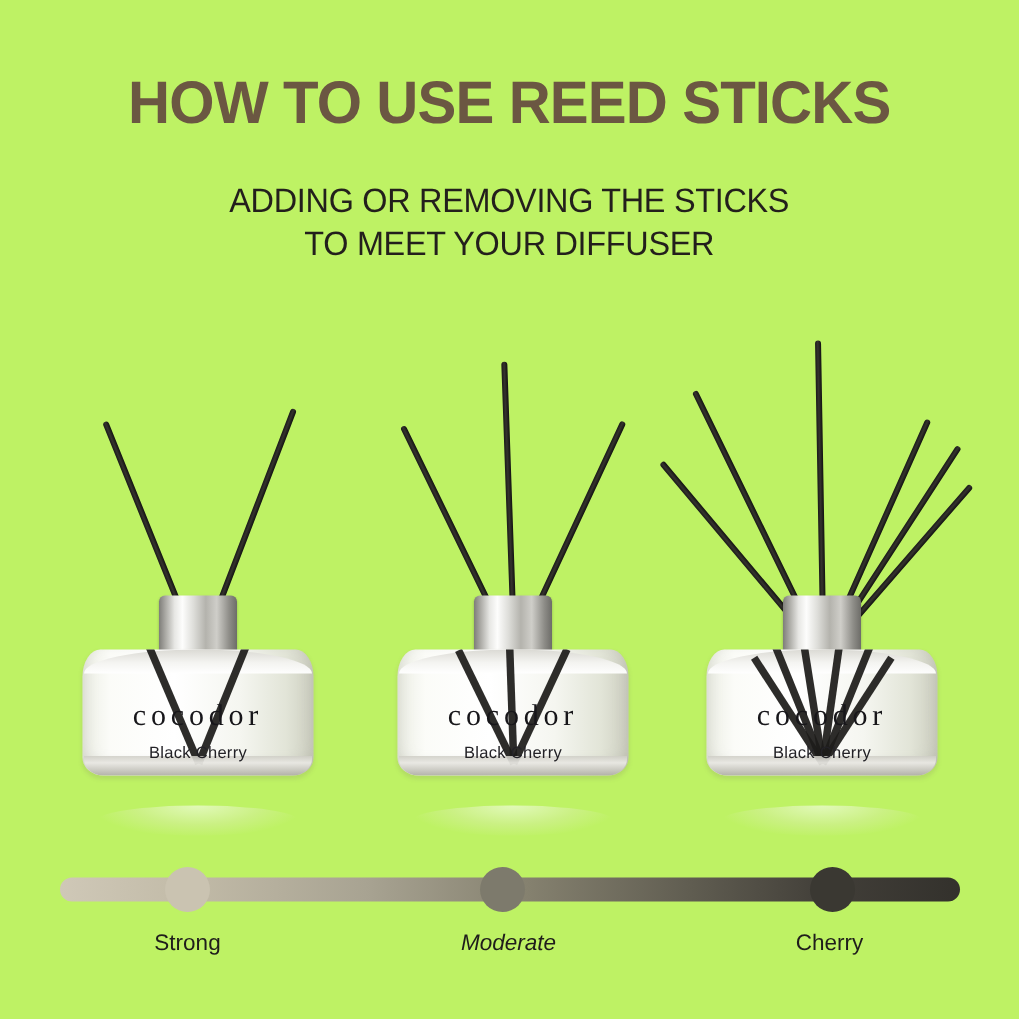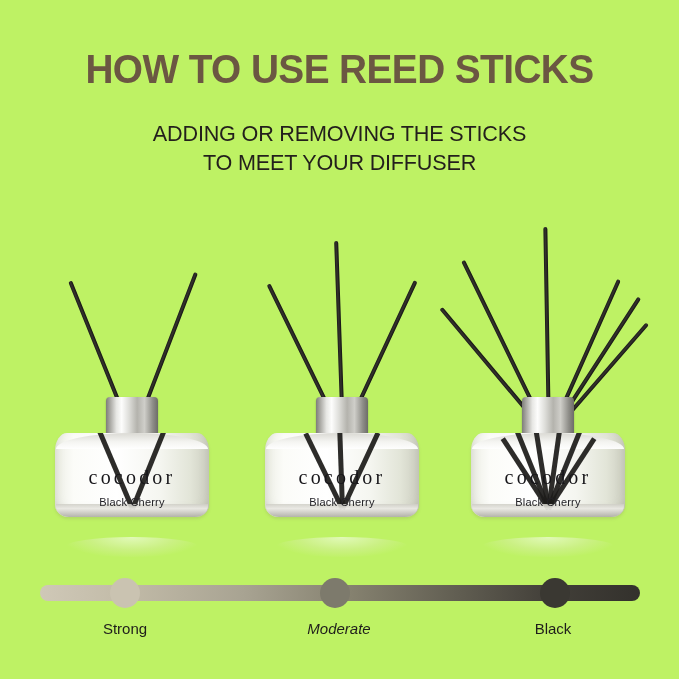--- a/index.html
+++ b/index.html
@@ -330,16 +330,16 @@
 
   <div class="scale">
     <div class="knob k1"></div>
     <div class="knob k2"></div>
     <div class="knob k3"></div>
   </div>
 
   <div class="scale-labels">
     <div class="scale-label s1">Strong</div>
     <div class="scale-label s2">Moderate</div>
-    <div class="scale-label s3">Black</div>
+    <div class="scale-label s3">Cherry</div>
   </div>
 
 </div>
 
 </body></html>

